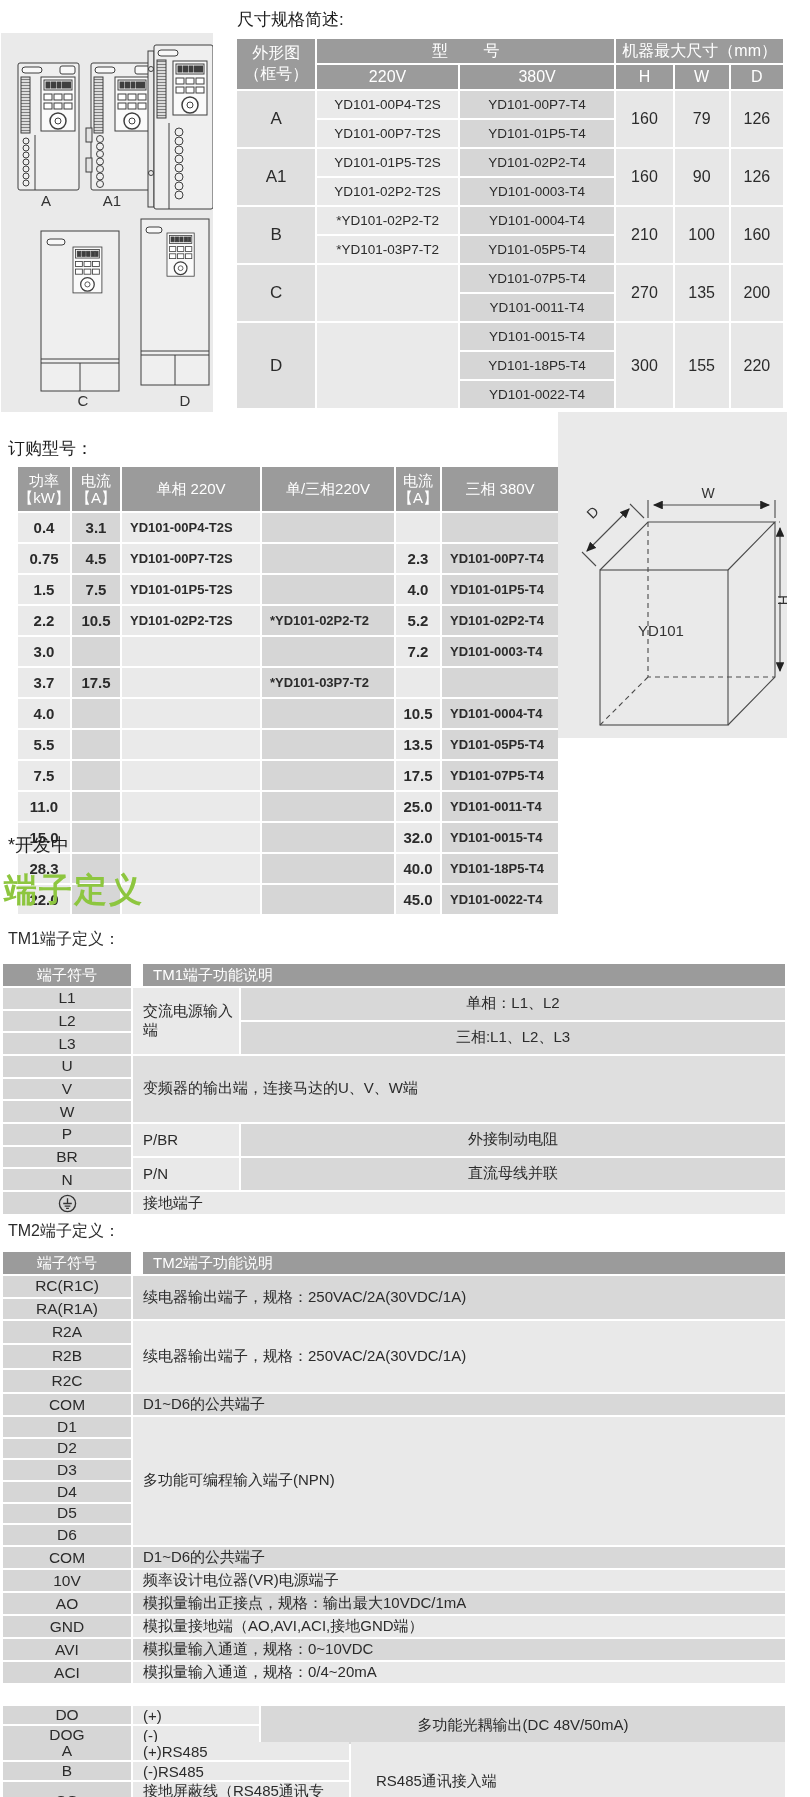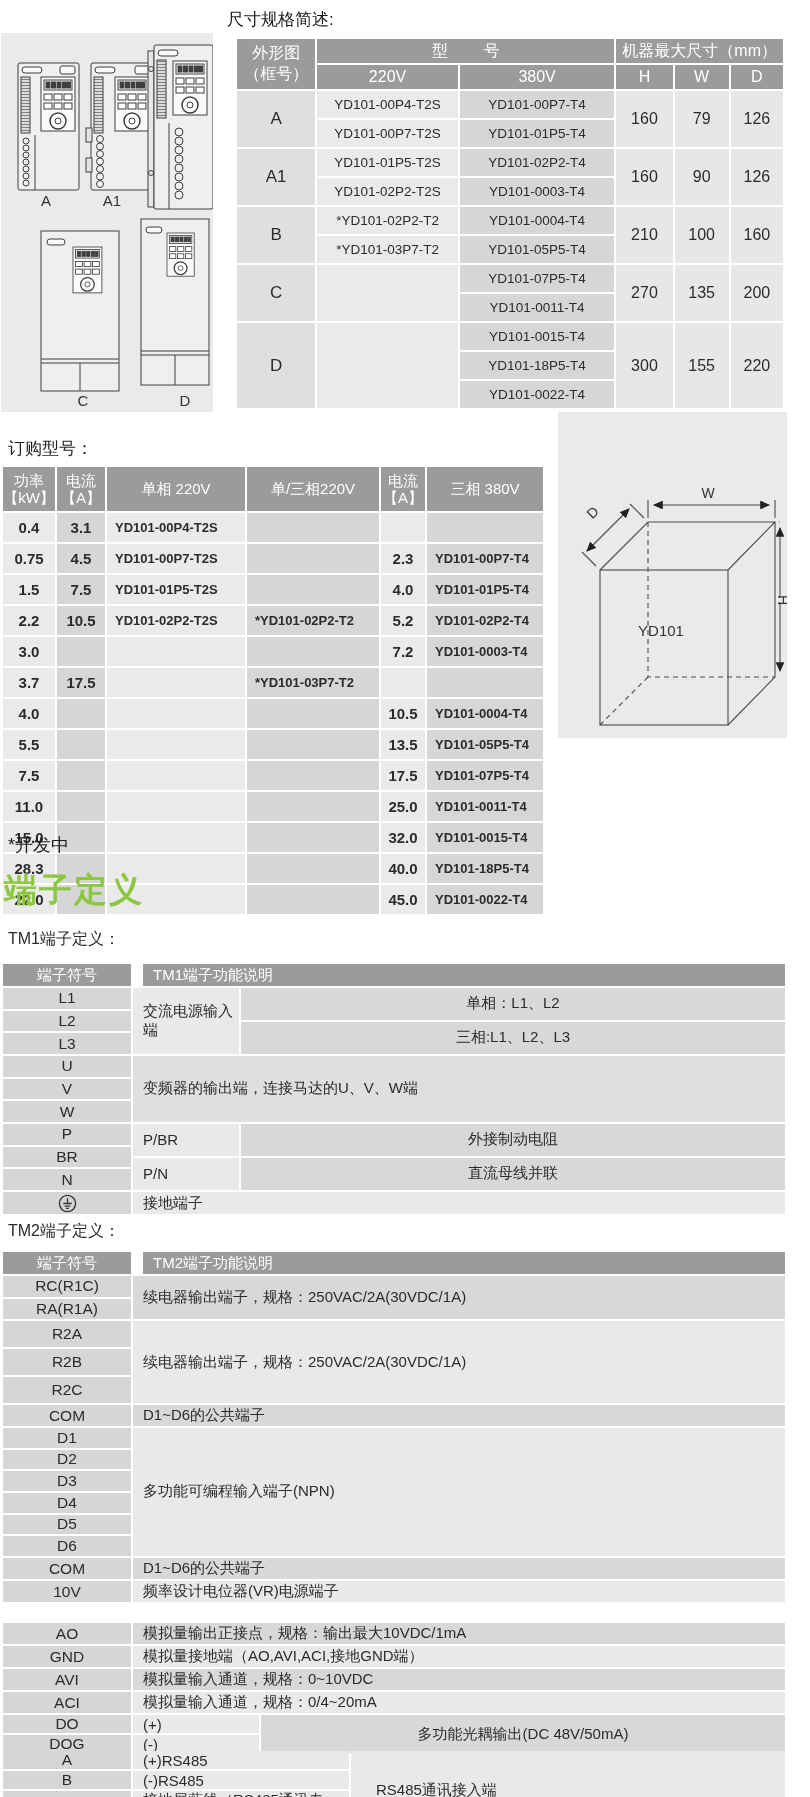--- a/index.html
+++ b/index.html
@@ -47,21 +47,21 @@
   .dk { background:#d8d8d8; }
   .md { background:#dfdfdf; }
 
   svg text { font-family:"Liberation Sans","DejaVu Sans",sans-serif; fill:#333; }
 </style>
 </head>
 <body>
 
 <div class="page">
 
-  <div class="abs sec-title" style="left:227px; top:8px;">尺寸规格简述:</div>
+  <div class="abs sec-title" style="left:237px; top:8px;">尺寸规格简述:</div>
 
   <div class="abs panel" style="left:1px; top:33px; width:212px; height:379px;">
     <svg width="212" height="379" viewBox="0 0 212 379">
       <defs>
         <pattern id="hatch" width="3" height="3" patternUnits="userSpaceOnUse">
           <rect width="3" height="3" fill="#dcdcdc"></rect>
             <path d="M0 1.5 H3" stroke="#666" stroke-width="0.8"></path>
         </pattern>
         <g id="kp">
           <rect x="0" y="0" width="34" height="54" fill="#fafafa" stroke="#3f3f3f"></rect>
@@ -246,21 +246,21 @@
         <td class="m380">YD101-18P5-T4</td>
       </tr>
       <tr>
         <td class="m380">YD101-0022-T4</td>
       </tr>
     </tbody>
   </table>
 
   <div class="abs sec-title" style="left:8px; top:437px;">订购型号：</div>
 
-  <table class="abs order" style="left:1px; top:465px; width:542px;">
+  <table class="abs order" style="left:16px; top:465px; width:542px;">
     <colgroup>
         <col style="width:52px">
         <col style="width:48px">
         <col style="width:138px">
         <col style="width:132px">
         <col style="width:44px">
         <col style="width:116px">
       </colgroup>
     <thead>
       <tr>
@@ -467,21 +467,21 @@
       <div class="th1">端子符号</div>
       <div class="th2">TM2端子功能说明</div>
     </div>
 
     <div class="g" style="grid-template-columns:128px 1fr; grid-template-rows:repeat(2,1fr); height:43px;">
       <div class="cell tmc">RC(R1C)</div>
       <div class="cell dc dk" style="grid-area:1/2/3/3">续电器输出端子，规格：250VAC/2A(30VDC/1A)</div>
       <div class="cell tmc">RA(R1A)</div>
     </div>
 
-    <div class="g" style="grid-template-columns:128px 1fr; grid-template-rows:repeat(3,1fr); height:82px;">
+    <div class="g" style="grid-template-columns:128px 1fr; grid-template-rows:repeat(3,1fr); height:71px;">
       <div class="cell tmc">R2A</div>
       <div class="cell dc lt" style="grid-area:1/2/4/3">续电器输出端子，规格：250VAC/2A(30VDC/1A)</div>
       <div class="cell tmc">R2B</div>
       <div class="cell tmc">R2C</div>
     </div>
 
     <div class="g" style="grid-template-columns:128px 1fr; height:21px;">
       <div class="cell tmc">COM</div>
       <div class="cell dc dk">D1~D6的公共端子</div>
     </div>
@@ -499,41 +499,41 @@
     <div class="g" style="grid-template-columns:128px 1fr; height:21px;">
       <div class="cell tmc">COM</div>
       <div class="cell dc dk">D1~D6的公共端子</div>
     </div>
 
     <div class="g" style="grid-template-columns:128px 1fr; height:21px;">
       <div class="cell tmc">10V</div>
       <div class="cell dc lt">频率设计电位器(VR)电源端子</div>
     </div>
 
-    <div class="g" style="grid-template-columns:128px 1fr; height:21px;margin-top:19px;">
+    <div class="g" style="grid-template-columns:128px 1fr; height:21px;">
       <div class="cell tmc">AO</div>
       <div class="cell dc dk">模拟量输出正接点，规格：输出最大10VDC/1mA</div>
     </div>
 
     <div class="g" style="grid-template-columns:128px 1fr; height:21px;">
       <div class="cell tmc">GND</div>
       <div class="cell dc lt">模拟量接地端（AO,AVI,ACI,接地GND端）</div>
     </div>
 
     <div class="g" style="grid-template-columns:128px 1fr; height:21px;">
       <div class="cell tmc">AVI</div>
       <div class="cell dc dk">模拟量输入通道，规格：0~10VDC</div>
     </div>
 
     <div class="g" style="grid-template-columns:128px 1fr; height:21px;">
       <div class="cell tmc">ACI</div>
       <div class="cell dc lt">模拟量输入通道，规格：0/4~20mA</div>
     </div>
 
-    <div class="g" style="grid-template-columns:128px 126px 1fr; grid-template-rows:repeat(2,1fr); height:34px;">
+    <div class="g" style="grid-template-columns:128px 126px 1fr; grid-template-rows:repeat(2,1fr); height:34px;margin-top:21px;">
       <div class="cell tmc">DO</div>
       <div class="cell dc lt">(+)</div>
       <div class="cell dc dk ctr" style="grid-area:1/3/3/4">多功能光耦输出(DC 48V/50mA)</div>
       <div class="cell tmc">DOG</div>
       <div class="cell dc lt">(-)</div>
     </div>
 
     <div class="g" style="grid-template-columns:128px 216px 1fr; grid-template-rows:repeat(3,1fr); height:65px;">
       <div class="cell tmc">A</div>
       <div class="cell dc lt">(+)RS485</div>

